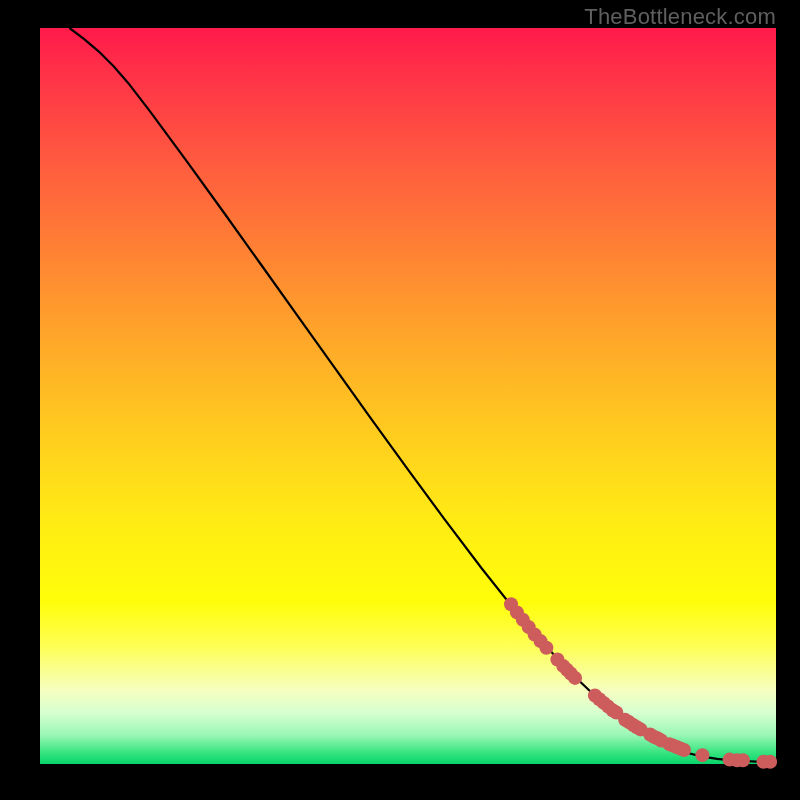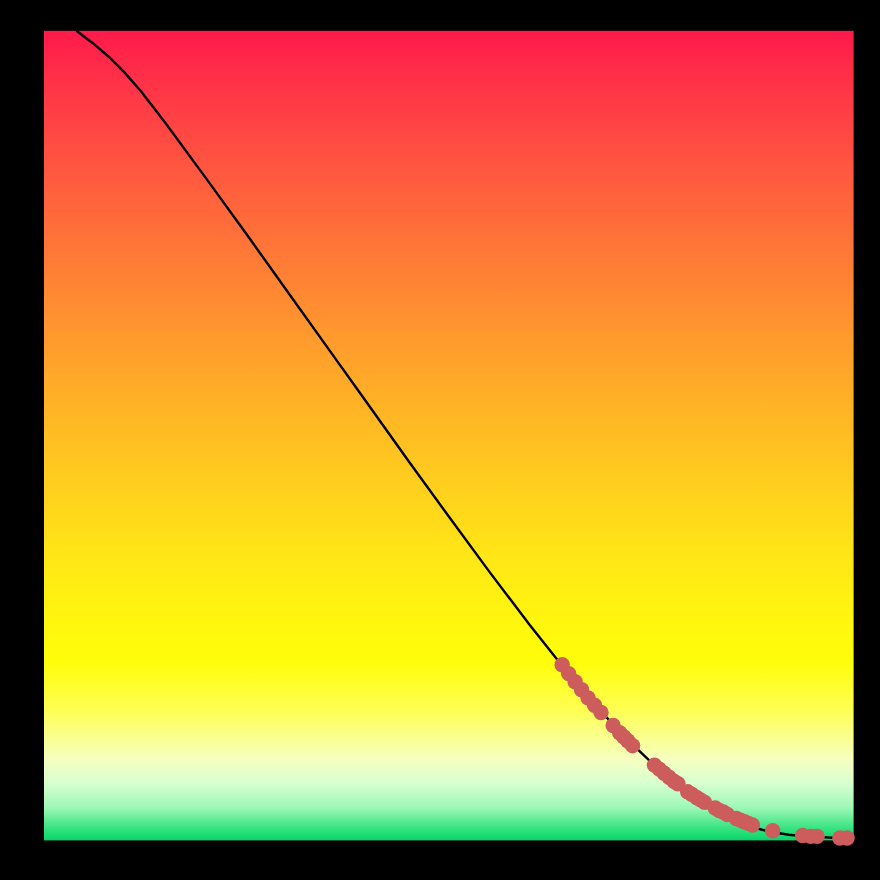--- a/index.html
+++ b/index.html
@@ -72,20 +72,21 @@
   }
   .dot {
     fill: #CD5C5C;
     stroke: none;
   }
 </style>
 </head>
 <body>
 
 <div class="frame">
+  <div class="watermark">TheBottleneck.com</div>
 
   <div class="plot-area">
     <div class="gradient"></div>
     <svg class="plot">
       <path class="curve" id="curve-path" d="M29.44 0.00 L44.16 11.04 L58.88 23.55 L73.60 38.27 L88.32 55.20 L110.40 83.90 L147.20 133.95 L184.00 184.74 L220.80 236.26 L257.60 287.78 L294.40 339.30 L331.20 390.82 L368.00 441.60 L404.80 491.65 L441.60 540.22 L478.40 586.59 L500.48 612.35 L529.92 644.00 L559.36 671.97 L581.44 690.37 L603.52 705.82 L618.24 713.92 L632.96 720.54 L647.68 724.96 L662.40 728.64 L677.12 730.85 L691.84 732.32 L706.56 733.06 L721.28 733.79 L736.00 733.79"></path>
       <g id="dots">
           <circle cx="471.04" cy="576.29" r="7" class="dot"></circle>
           <circle cx="476.93" cy="584.38" r="7" class="dot"></circle>
           <circle cx="482.82" cy="591.74" r="7" class="dot"></circle>
           <circle cx="488.70" cy="599.10" r="7" class="dot"></circle>

